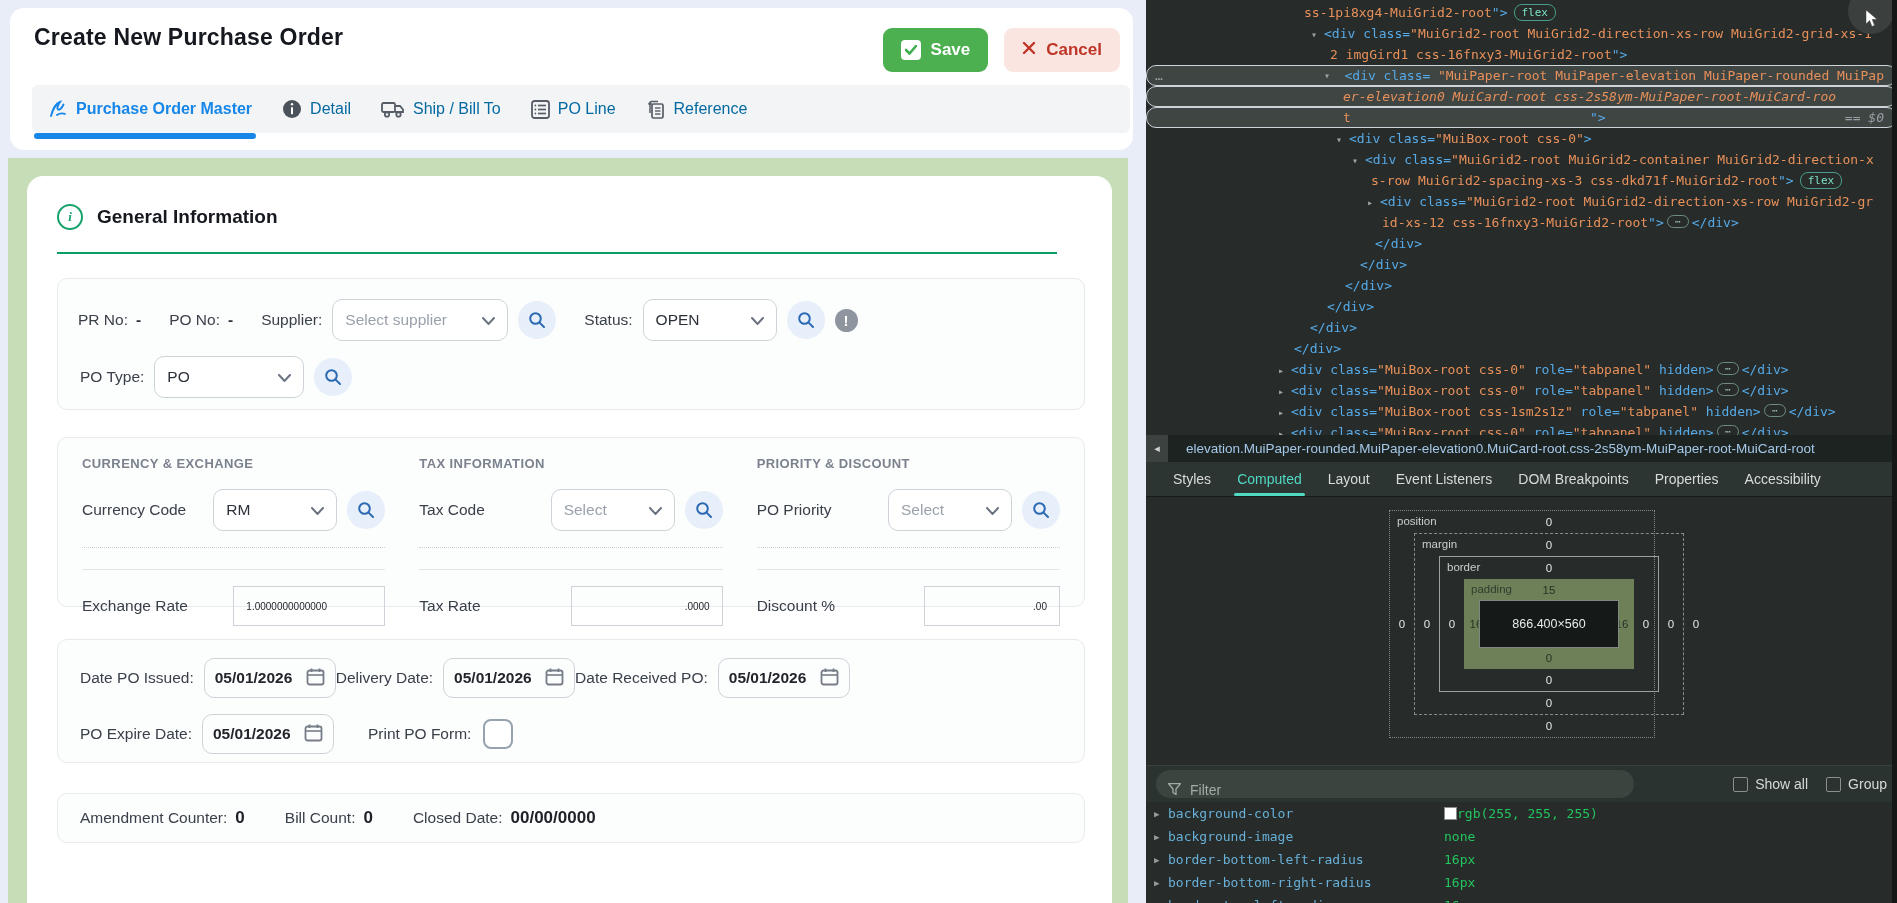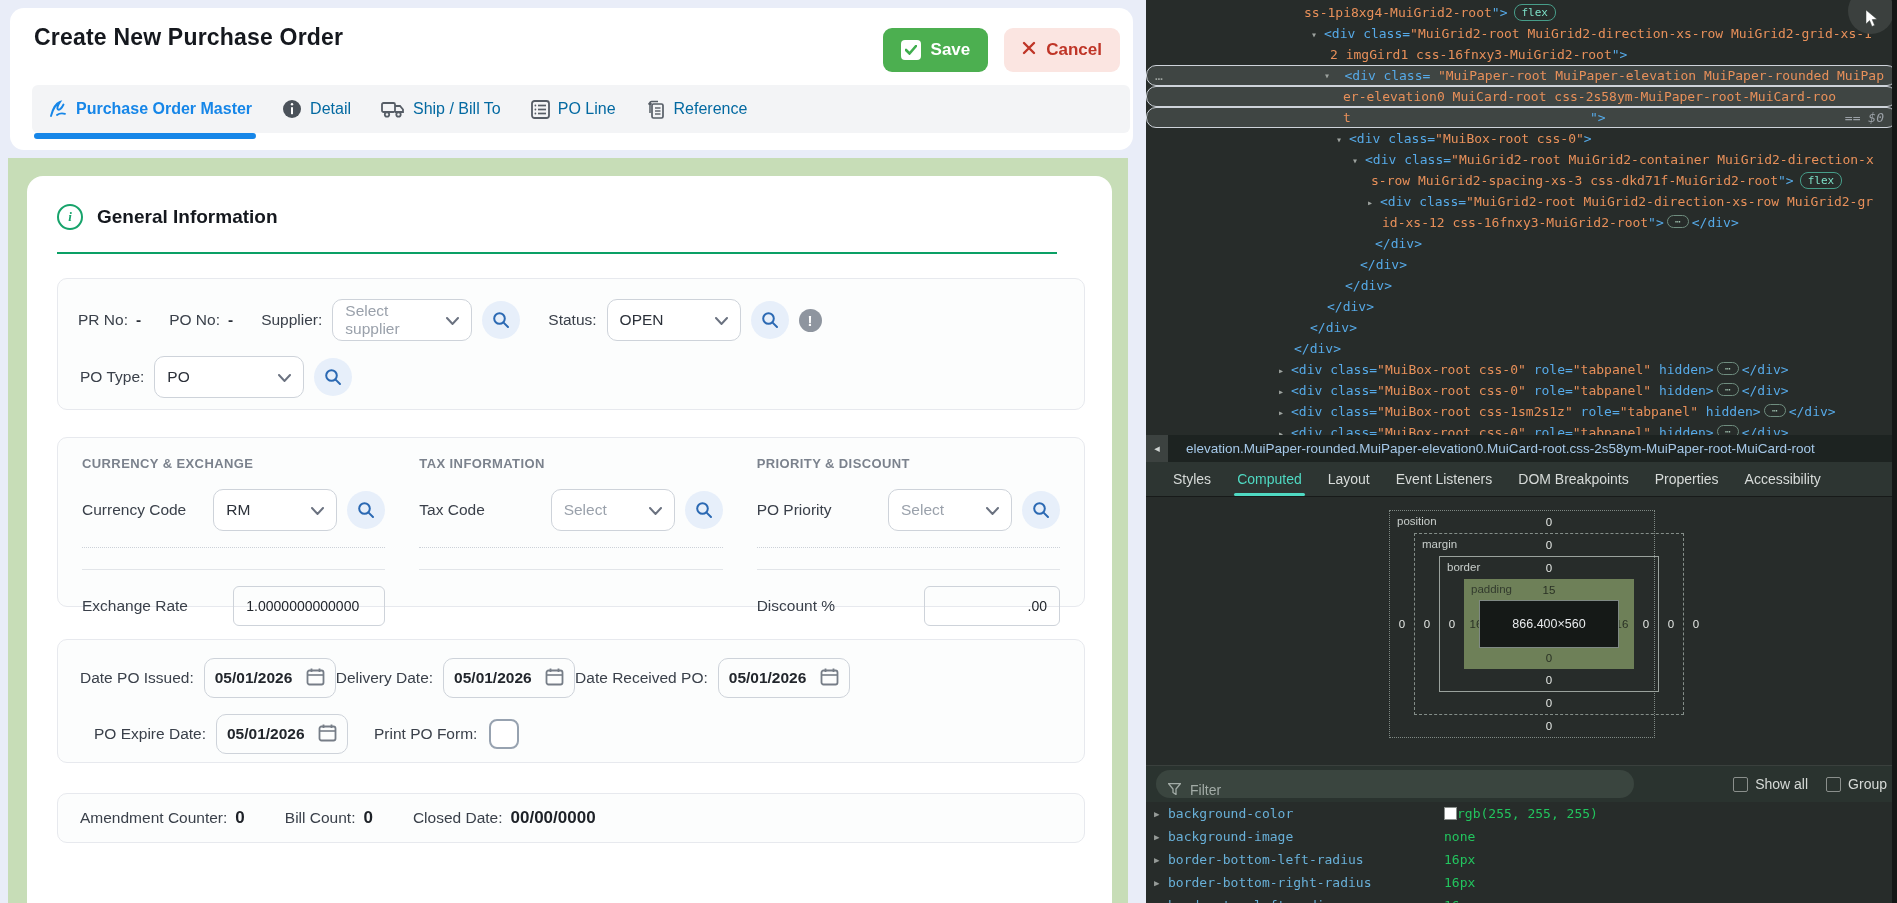--- a/index.html
+++ b/index.html
@@ -38,22 +38,22 @@
   .sel .sv{font-size:15.5px;color:#2b3039}
   .sel .ph{color:#9aa1ab}
   .search-btn{width:38px;height:38px;border-radius:50%;background:#e7effa;display:flex;align-items:center;justify-content:center;cursor:pointer;flex:none}
   .warn-ic{width:23px;height:23px;border-radius:50%;background:#8e959f;color:#fff;font-weight:bold;font-size:15px;
            display:flex;align-items:center;justify-content:center;flex:none}
   .colhdr{font-size:13px;color:#7b828d;letter-spacing:.4px;font-weight:bold}
   .fcol .r1{display:flex;align-items:center;gap:10px;margin-top:18px}
   .fcol .dash-div{border-top:1px dotted #ccd1d8;margin-top:16px}
   .fcol .solid-div{border-top:1px solid #e2e5e9;margin-top:21px}
   .fcol .r2{display:flex;align-items:center;margin-top:16px}
-  .inp{border:1.5px solid #ced3da;border-radius:6px;height:40px;display:flex;align-items:center;
-       padding:0 12px;box-sizing:border-box;font-size:14px;color:#22262c;overflow:hidden;white-space:nowrap}
+  .inp{border:1.5px solid #ced3da;border-radius:0;height:40px;display:flex;align-items:center;
+       padding:0 12px;box-sizing:border-box;font-size:10px;color:#22262c;overflow:hidden;white-space:nowrap}
   .inp.right{justify-content:flex-end}
   .datef{display:flex;align-items:center;gap:10px}
   .date-inp{border:1.5px solid #ced3da;border-radius:10px;height:40px;width:132px;display:flex;align-items:center;
             justify-content:space-between;padding:0 10px;box-sizing:border-box;cursor:pointer}
   .date-inp .dv{font-size:15.5px;font-weight:bold;color:#22262c}
   .chk{width:26px;height:26px;border:2px solid #97a2b0;border-radius:8px;background:#fff;cursor:pointer}
   .foot-it{display:flex;align-items:center;gap:8px}
   .foot-v{font-size:17px;font-weight:bold;color:#1d2127}
   
   .dt{position:absolute;left:1146px;top:0;width:751px;height:903px;background:#272c2a;overflow:hidden}
@@ -206,21 +206,21 @@
           <span class="frow" style="gap:8px">
             <span class="lbl">PR No:</span>
             <span class="val-dash">-</span>
           </span>
           <span class="frow" style="gap:8px">
             <span class="lbl">PO No:</span>
             <span class="val-dash">-</span>
           </span>
           <span class="frow" style="gap:10px">
             <span class="lbl">Supplier:</span>
-            <span class="sel" style="width:140px">
+            <span class="sel" style="width:176px">
               <span class="sv ph">Select supplier</span>
               <span><svg width="13" height="8" viewBox="0 0 13 8">
                     <polyline points="1,1 6.5,7 12,1" fill="none" stroke="#6b7280" stroke-width="2" stroke-linecap="round"></polyline>
                   </svg></span>
             </span>
             <span class="search-btn">
               <svg width="18" height="18" viewBox="0 0 18 18">
                   <circle cx="7.5" cy="7.5" r="5.3" fill="none" stroke="#2b69b3" stroke-width="2"></circle>
                   <line x1="11.6" y1="11.6" x2="16" y2="16" stroke="#2b69b3" stroke-width="2" stroke-linecap="round"></line>
                 </svg>
@@ -297,20 +297,24 @@
               </span>
               <span class="search-btn">
                 <svg width="18" height="18" viewBox="0 0 18 18">
                   <circle cx="7.5" cy="7.5" r="5.3" fill="none" stroke="#2b69b3" stroke-width="2"></circle>
                   <line x1="11.6" y1="11.6" x2="16" y2="16" stroke="#2b69b3" stroke-width="2" stroke-linecap="round"></line>
                 </svg>
               </span>
             </div>
             <div class="dash-div"></div>
             <div class="solid-div"></div>
+            <div class="r2">
+              <span class="lbl">Tax Rate</span>
+              <span class="inp right" style="width: 152px; margin-left: auto; display: flex; align-items: center; justify-content: flex-end;">.0000</span>
+            </div>
           </div>
           <div class="fcol">
             <div class="colhdr">PRIORITY &amp; DISCOUNT</div>
             <div class="r1">
               <span class="lbl">PO Priority</span>
               <span class="sel" style="width: 124px; margin-left: auto; display: flex; align-items: center; justify-content: space-between;">
                 <span class="sv ph">Select</span>
                 <span><svg width="13" height="8" viewBox="0 0 13 8">
                     <polyline points="1,1 6.5,7 12,1" fill="none" stroke="#6b7280" stroke-width="2" stroke-linecap="round"></polyline>
                   </svg></span>
@@ -363,21 +367,21 @@
                 <span class="dv">05/01/2026</span>
                 <span><svg width="19" height="19" viewBox="0 0 19 19">
                     <rect x="1.5" y="3.5" width="16" height="14" rx="2" fill="none" stroke="#767d87" stroke-width="1.8"></rect>
                     <line x1="1.5" y1="8" x2="17.5" y2="8" stroke="#767d87" stroke-width="1.6"></line>
                     <line x1="5.5" y1="1.5" x2="5.5" y2="5" stroke="#767d87" stroke-width="1.8"></line>
                     <line x1="13.5" y1="1.5" x2="13.5" y2="5" stroke="#767d87" stroke-width="1.8"></line>
                   </svg></span>
               </span>
             </div>
           </div>
-        <div class="frow" style="margin:16px 0 0 36px;gap:26px">
+        <div class="frow" style="margin:16px 0 0 22px;gap:34px">
           <span id="dates-row2" class="frow" style="gap:34px">
               <div class="datef">
                 <span class="lbl">PO Expire Date:</span>
                 <span class="date-inp">
                   <span class="dv">05/01/2026</span>
                   <span><svg width="19" height="19" viewBox="0 0 19 19">
                       <rect x="1.5" y="3.5" width="16" height="14" rx="2" fill="none" stroke="#767d87" stroke-width="1.8"></rect>
                       <line x1="1.5" y1="8" x2="17.5" y2="8" stroke="#767d87" stroke-width="1.6"></line>
                       <line x1="5.5" y1="1.5" x2="5.5" y2="5" stroke="#767d87" stroke-width="1.8"></line>
                       <line x1="13.5" y1="1.5" x2="13.5" y2="5" stroke="#767d87" stroke-width="1.8"></line>
@@ -415,21 +419,21 @@
       <div class="cl" style="padding-left: 158px;"><span class="tk-o">ss-1pi8xg4-MuiGrid2-root</span><span class="tk-b">"&gt;</span><span class="badge-flex">flex</span></div>
       <div class="cl" style="padding-left: 165px;"><span class="arrow">▾</span><span class="tk-b">&lt;div </span><span class="tk-b">class=</span><span class="tk-o">"MuiGrid2-root MuiGrid2-direction-xs-row MuiGrid2-grid-xs-1</span></div>
       <div class="cl" style="padding-left: 184px;"><span class="tk-o">2 imgGird1 css-16fnxy3-MuiGrid2-root</span><span class="tk-b">"&gt;</span></div>
       <div class="cl sel" style="padding-left: 177px;">
         <span class="gut">…</span>
         <span class="arrow">▾</span>
         <span class="tk-b">&lt;div </span>
         <span class="tk-b">class=</span>
         <span class="tk-o">"MuiPaper-root MuiPaper-elevation MuiPaper-rounded MuiPap</span>
       </div>
-      <div class="cl sel" style="padding-left: 196px;">
+      <div class="cl sel" style="padding-left: 196px; font-style: italic;">
         <span class="tk-o">er-elevation0 MuiCard-root css-2s58ym-MuiPaper-root-MuiCard-roo</span>
       </div>
       <div class="cl sel" style="padding-left: 196px;">
         <span class="tk-o">t</span>
         <span class="tk-b">"&gt;</span>
         <span class="tk-g"> == $0</span>
       </div>
       <div class="cl" style="padding-left: 190px;"><span class="arrow">▾</span><span class="tk-b">&lt;div </span><span class="tk-b">class=</span><span class="tk-o">"MuiBox-root css-0"</span><span class="tk-b">&gt;</span></div>
       <div class="cl" style="padding-left: 206px;"><span class="arrow">▾</span><span class="tk-b">&lt;div </span><span class="tk-b">class=</span><span class="tk-o">"MuiGrid2-root MuiGrid2-container MuiGrid2-direction-x</span></div>
       <div class="cl" style="padding-left: 225px;"><span class="tk-o">s-row MuiGrid2-spacing-xs-3 css-dkd71f-MuiGrid2-root</span><span class="tk-b">"&gt;</span><span class="badge-flex">flex</span></div>

